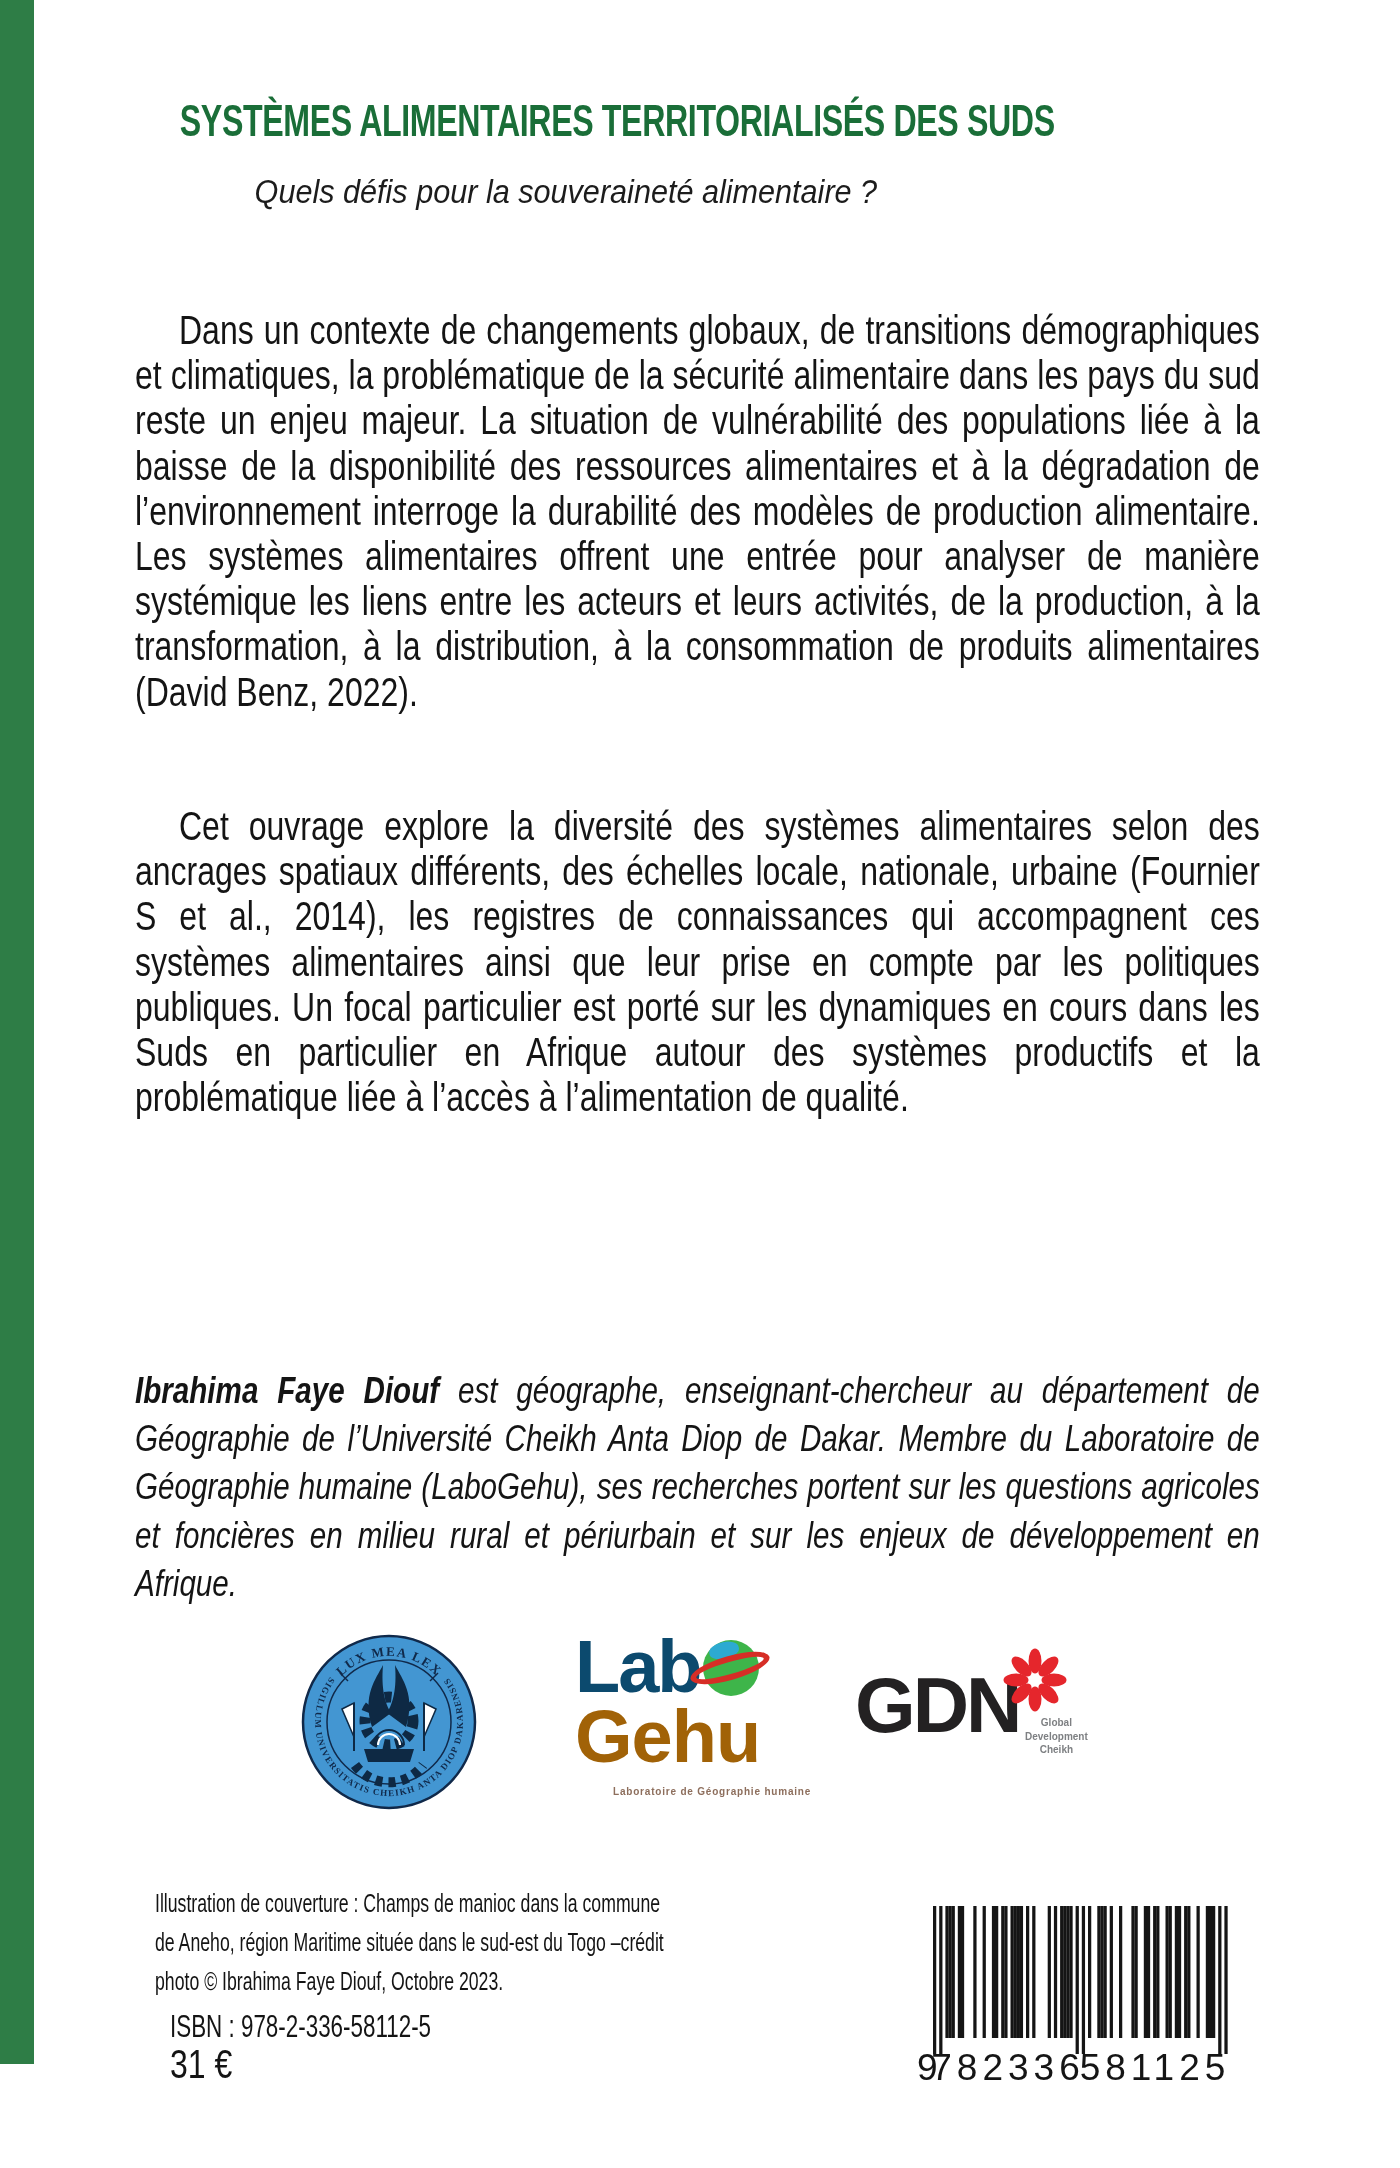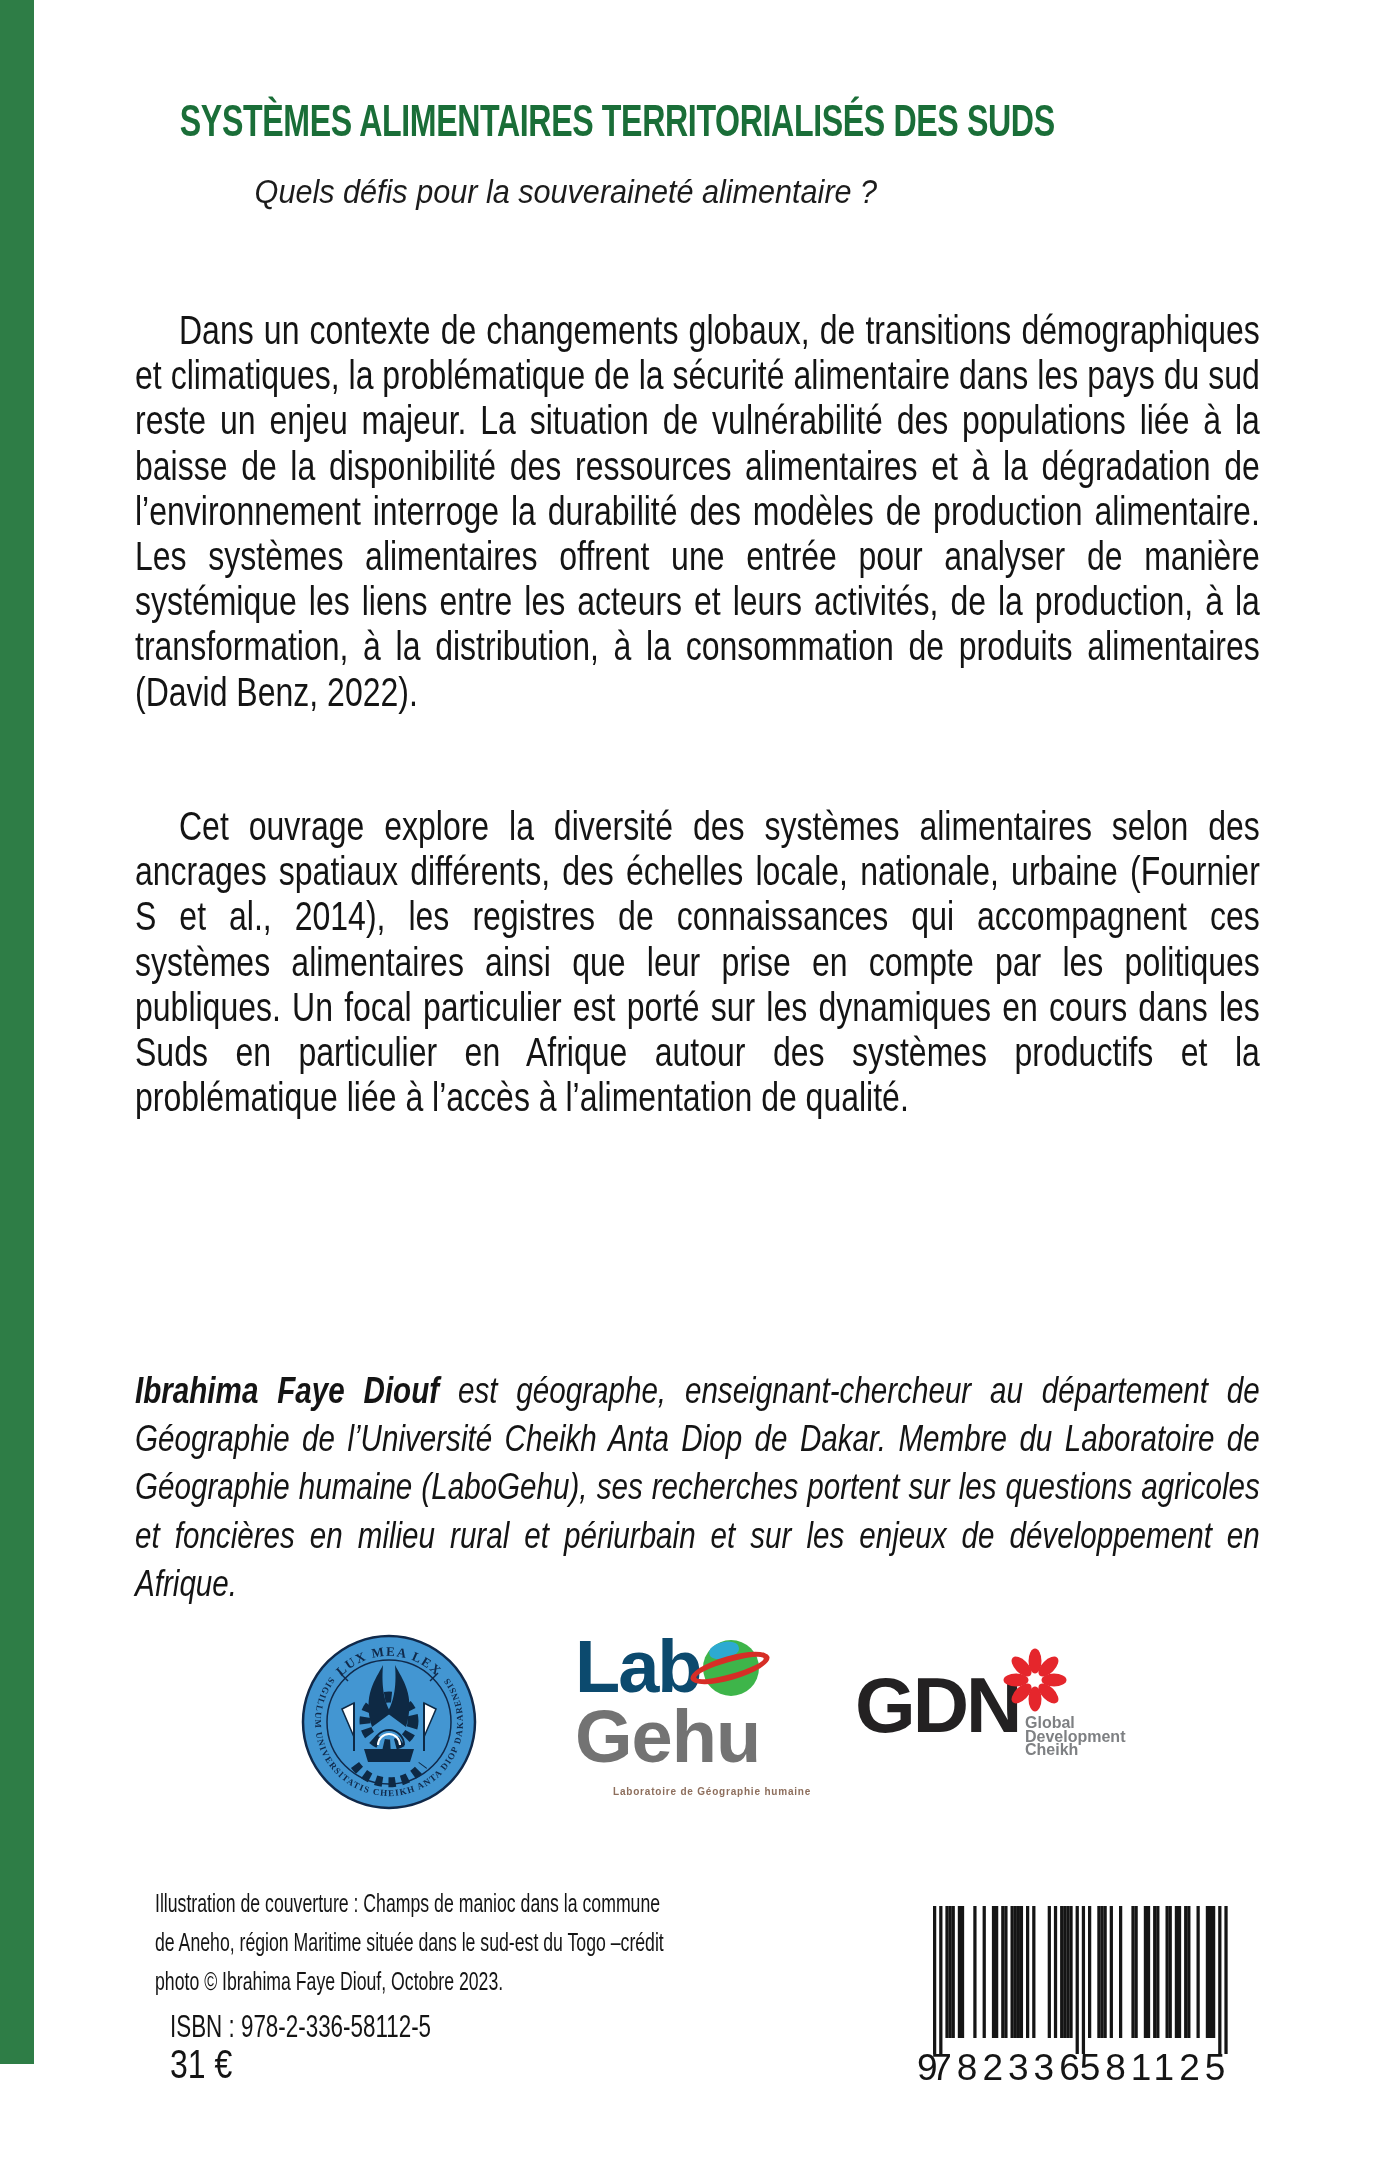--- a/index.html
+++ b/index.html
@@ -40,26 +40,26 @@
   .lab-row{font-size:74px;font-weight:bold;color:#0c4a6e;letter-spacing:-2px;line-height:78px;white-space:nowrap;}
   .globe{
     display:inline-block;width:56px;height:56px;border-radius:50%;
     background:#3eb54a;position:relative;vertical-align:baseline;margin-left:2px;top:4px;
   }
   .globe-land{position:absolute;left:6px;top:2px;width:30px;height:16px;background:#2ba8e0;border-radius:50% 50% 40% 40%;transform:rotate(-12deg);opacity:.9;}
   .orbit{
     position:absolute;left:-14px;top:16px;width:82px;height:24px;border:6px solid #d62e26;
     border-radius:50%;transform:rotate(-16deg);box-sizing:border-box;
   }
-  .gehu-row{font-size:74px;font-weight:bold;color:#737373;letter-spacing:-1px;line-height:70px;margin-top:-4px;}
+  .gehu-row{font-size:74px;font-weight:bold;color:#a16207;letter-spacing:-1px;line-height:70px;margin-top:-4px;}
   .labo-tagline{margin-top:14px;font-size:10px;letter-spacing:0.8px;color:#8d6e5c;font-weight:bold;white-space:nowrap;padding-left:38px;}
   #gdn{left:855px;top:1652px;width:340px;height:130px;}
   .gdn-word{position:absolute;left:0;top:13px;font-size:78px;font-weight:bold;letter-spacing:-3px;color:#232122;line-height:80px;}
   .gdn-flower{position:absolute;left:148px;top:-4px;}
-  .gdn-name{position:absolute;left:170px;top:64px;font-size:16px;line-height:13.5px;color:#7e8083;font-weight:bold;}
+  .gdn-name{position:absolute;left:170px;top:64px;font-size:10px;line-height:13.5px;color:#7e8083;font-weight:bold;text-align:center;}
   
   #credit{
     left:155px;top:1884px;font-size:26px;line-height:39px;color:#141414;
     transform:scaleX(0.68);transform-origin:left top;white-space:nowrap;
   }
   #isbn{
     left:170px;top:2008px;font-size:32px;color:#141414;
     transform:scaleX(0.7);transform-origin:left top;white-space:nowrap;
   }
   #price{

